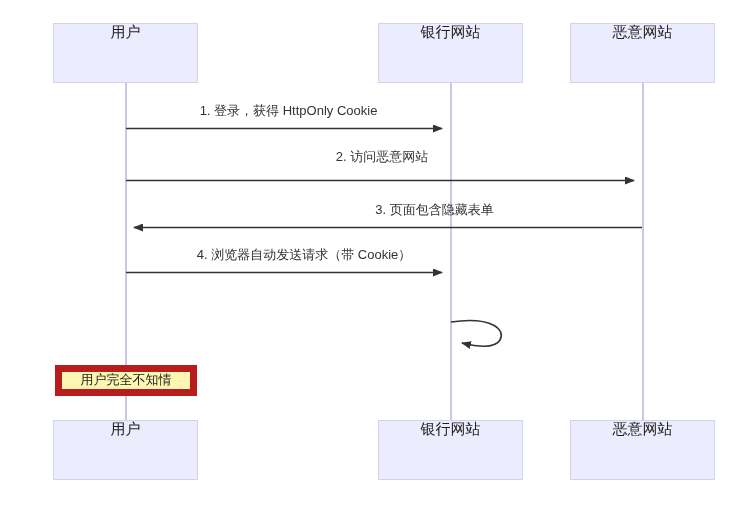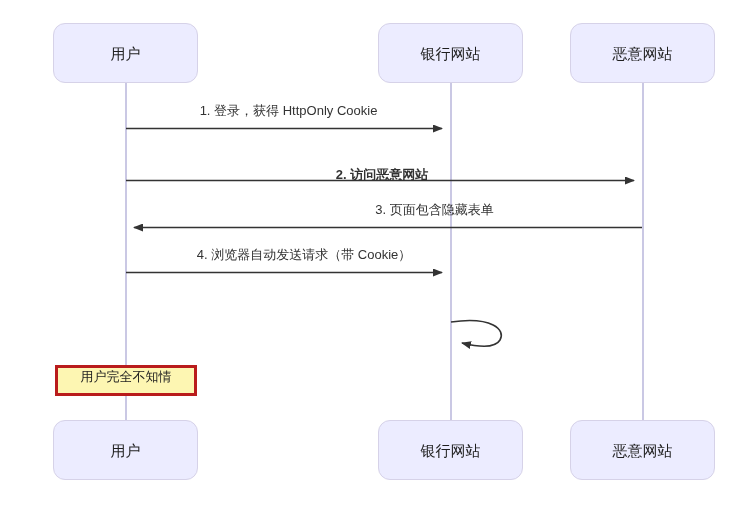--- a/index.html
+++ b/index.html
@@ -19,23 +19,23 @@
     left: 0;
     top: 0;
     width: 754px;
     height: 506px;
   }
   .participant-box {
     position: absolute;
     box-sizing: border-box;
     background: #ECECFF;
     border: 1px solid #D6D2E8;
-    border-radius: 12px;
+    border-radius: 0;
     display: flex;
-    align-items: center;
+    align-items: flex-start;
     justify-content: center;
   }
   .participant-label {
     font-size: 15px;
     color: #1f1f1f;
     font-family: "Liberation Sans", "DejaVu Sans", sans-serif;
     line-height: 1;
     white-space: nowrap;
   }
   .lifeline {
@@ -49,23 +49,23 @@
     color: #333333;
     white-space: nowrap;
     text-align: center;
     line-height: 1.2;
     font-family: "Liberation Sans", "DejaVu Sans", sans-serif;
   }
   .note-box {
     position: absolute;
     box-sizing: border-box;
     background: #FDF6B2;
-    border: 3px solid #b91c1c;
+    border: 7px solid #b91c1c;
     display: flex;
-    align-items: flex-start;
+    align-items: flex-end;
     justify-content: center;
   }
   .note-text {
     font-size: 13px;
     color: #1f1f1f;
     white-space: nowrap;
     font-family: "Liberation Sans", "DejaVu Sans", sans-serif;
   }
   svg.arrows {
     position: absolute;
@@ -121,21 +121,21 @@
 
     <line x1="642" y1="227.5" x2="134" y2="227.5" stroke="#333333" stroke-width="1.6" marker-end="url(#arrowL)"></line>
 
     <line x1="126" y1="272.5" x2="442" y2="272.5" stroke="#333333" stroke-width="1.6" marker-end="url(#arrowR)"></line>
 
     <path d="M451,322 C492,316 506,330 500,340 C496,347 483,348 462,343" fill="none" stroke="#333333" stroke-width="1.6" marker-end="url(#arrowL)"></path>
   </svg>
 
   <div class="msg-label" style="left:126px; top:103px; width:325px;">1. 登录，获得 HttpOnly Cookie</div>
 
-  <div class="msg-label" style="left:126px; top:167px; width:512px;font-weight:bold;">2. 访问恶意网站</div>
+  <div class="msg-label" style="left:126px; top:149px; width:512px;">2. 访问恶意网站</div>
 
   <div class="msg-label" style="left:126px; top:202px; width:617px;">3. 页面包含隐藏表单</div>
 
   <div class="msg-label" style="left:126px; top:247px; width:356px;">4. 浏览器自动发送请求（带 Cookie）</div>
 
 
   <div class="note-box" style="left:55px; top:365px; width:142px; height:31px;">
     <span class="note-text">用户完全不知情</span>
   </div>
 

